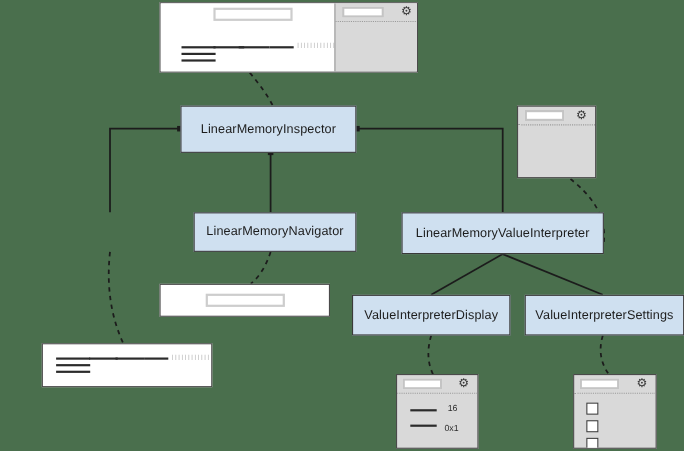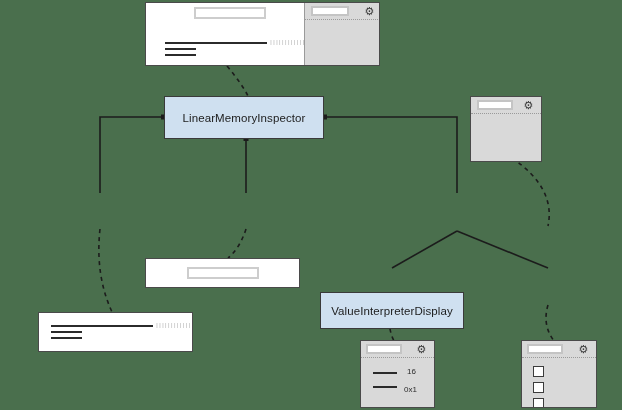--- a/index.html
+++ b/index.html
@@ -202,20 +202,29 @@
     <div class="checkbox" style="left:11px; top:25px;"></div>
     <div class="checkbox" style="left:11px; top:41px;"></div>
     <div class="checkbox" style="left:11px; top:57px;"></div>
   </div>
 
   <div class="node" style="left:164px; top:96px; width:160px; height:43px;">
     <span>LinearMemoryInspector</span>
   </div>
 
 
-
-
-  <div class="node" style="left:320px; top:268px; width:144px; height:37px;margin-top:24px;">
+  <div class="node" style="left:176px; top:193px; width:148px; height:36px;">
+    <span>LinearMemoryNavigator</span>
+  </div>
+
+  <div class="node" style="left:365px; top:193px; width:184px; height:38px;">
+    <span>LinearMemoryValueInterpreter</span>
+  </div>
+
+  <div class="node" style="left:320px; top:268px; width:144px; height:37px;">
     <span>ValueInterpreterDisplay</span>
   </div>
 
+  <div class="node" style="left:477px; top:268px; width:145px; height:37px;">
+    <span>ValueInterpreterSettings</span>
+  </div>
 
 </div>
 
 </body></html>

